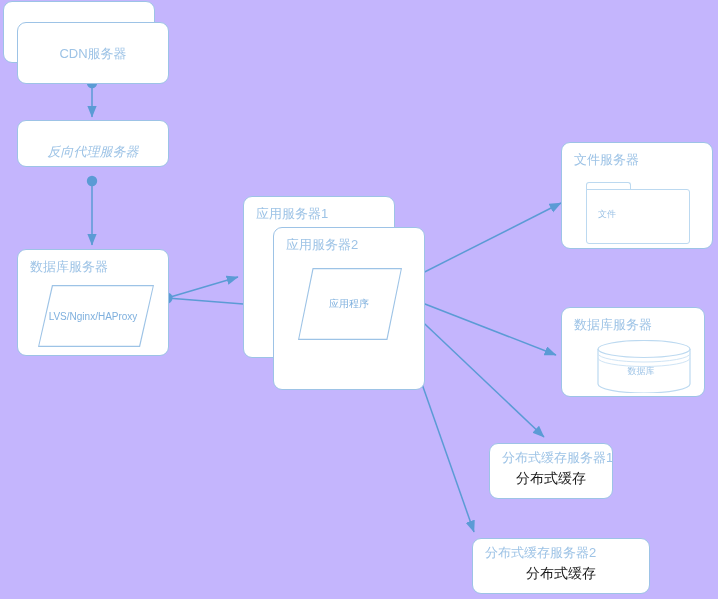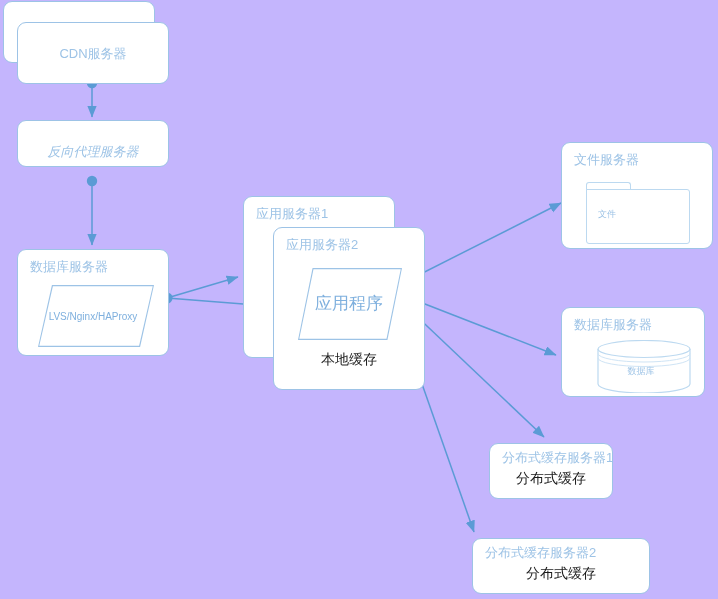--- a/index.html
+++ b/index.html
@@ -14,21 +14,21 @@
   .node-title{position:absolute;color:#9dc3e6;font-size:13px;line-height:15px;
               white-space:nowrap;}
   .center-title{left:0;right:0;text-align:center;}
   .tl-title{left:12px;}
   .black-label{position:absolute;color:#1a1a1a;font-size:14px;line-height:16px;
                white-space:nowrap;text-align:center;left:0;right:0;}
 
   .para{position:absolute;box-sizing:border-box;border:1.2px solid #9dc3e6;
         background:#fff;}
   .para-txt{position:absolute;left:0;right:0;text-align:center;color:#7fb0de;
-            font-size:17px;line-height:13px;white-space:nowrap;}
+            font-size:10px;line-height:13px;white-space:nowrap;}
   .para-txt.small{font-size:10px;}
 
   .folder-body{position:absolute;box-sizing:border-box;border:1.2px solid #bcd9f0;
                background:#fff;}
   .folder-tab{position:absolute;box-sizing:border-box;border:1.2px solid #bcd9f0;
               border-bottom:none;background:#fff;border-radius:3px 3px 0 0;}
   .folder-txt{position:absolute;color:#9dc3e6;font-size:9px;line-height:11px;}
 
   .cyl{position:absolute;}
   .cyl-txt{position:absolute;left:0;right:0;text-align:center;color:#9dc3e6;
@@ -97,21 +97,20 @@
   <div class="node" style="left:273px;top:227px;width:152px;height:163px;">
     <div class="node-title tl-title" style="top:9px;">应用服务器2</div>
 
     <div class="para" style="left:24px;top:40px;width:104px;height:72px;border:none;
                 background:#9dc3e6;clip-path:polygon(14% 0,100% 0,86% 100%,0 100%);">
       <div style="position:absolute;left:1.3px;top:1.3px;right:1.3px;bottom:1.3px;
                   background:#fff;clip-path:polygon(14% 0,100% 0,86% 100%,0 100%);"></div>
     </div>
     <div class="para-txt" style="top:69px;">应用程序</div>
 
-    <div class="black-label" style="top:123px;">本地缓存</div>
   </div>
 
   <div class="node" style="left:561px;top:142px;width:152px;height:107px;">
     <div class="node-title tl-title" style="top:9px;">文件服务器</div>
 
     <div style="position:absolute;left:24px;top:39px;width:104px;height:62px;padding-left:16px;">
       <div class="folder-tab" style="left:0;top:0;width:45px;height:8px;"></div>
       <div class="folder-body" style="left:0;top:7px;width:104px;height:55px;
            border-radius:0 3px 3px 3px;"></div>
       <div class="folder-txt" style="left:12px;top:27px;">文件</div>

